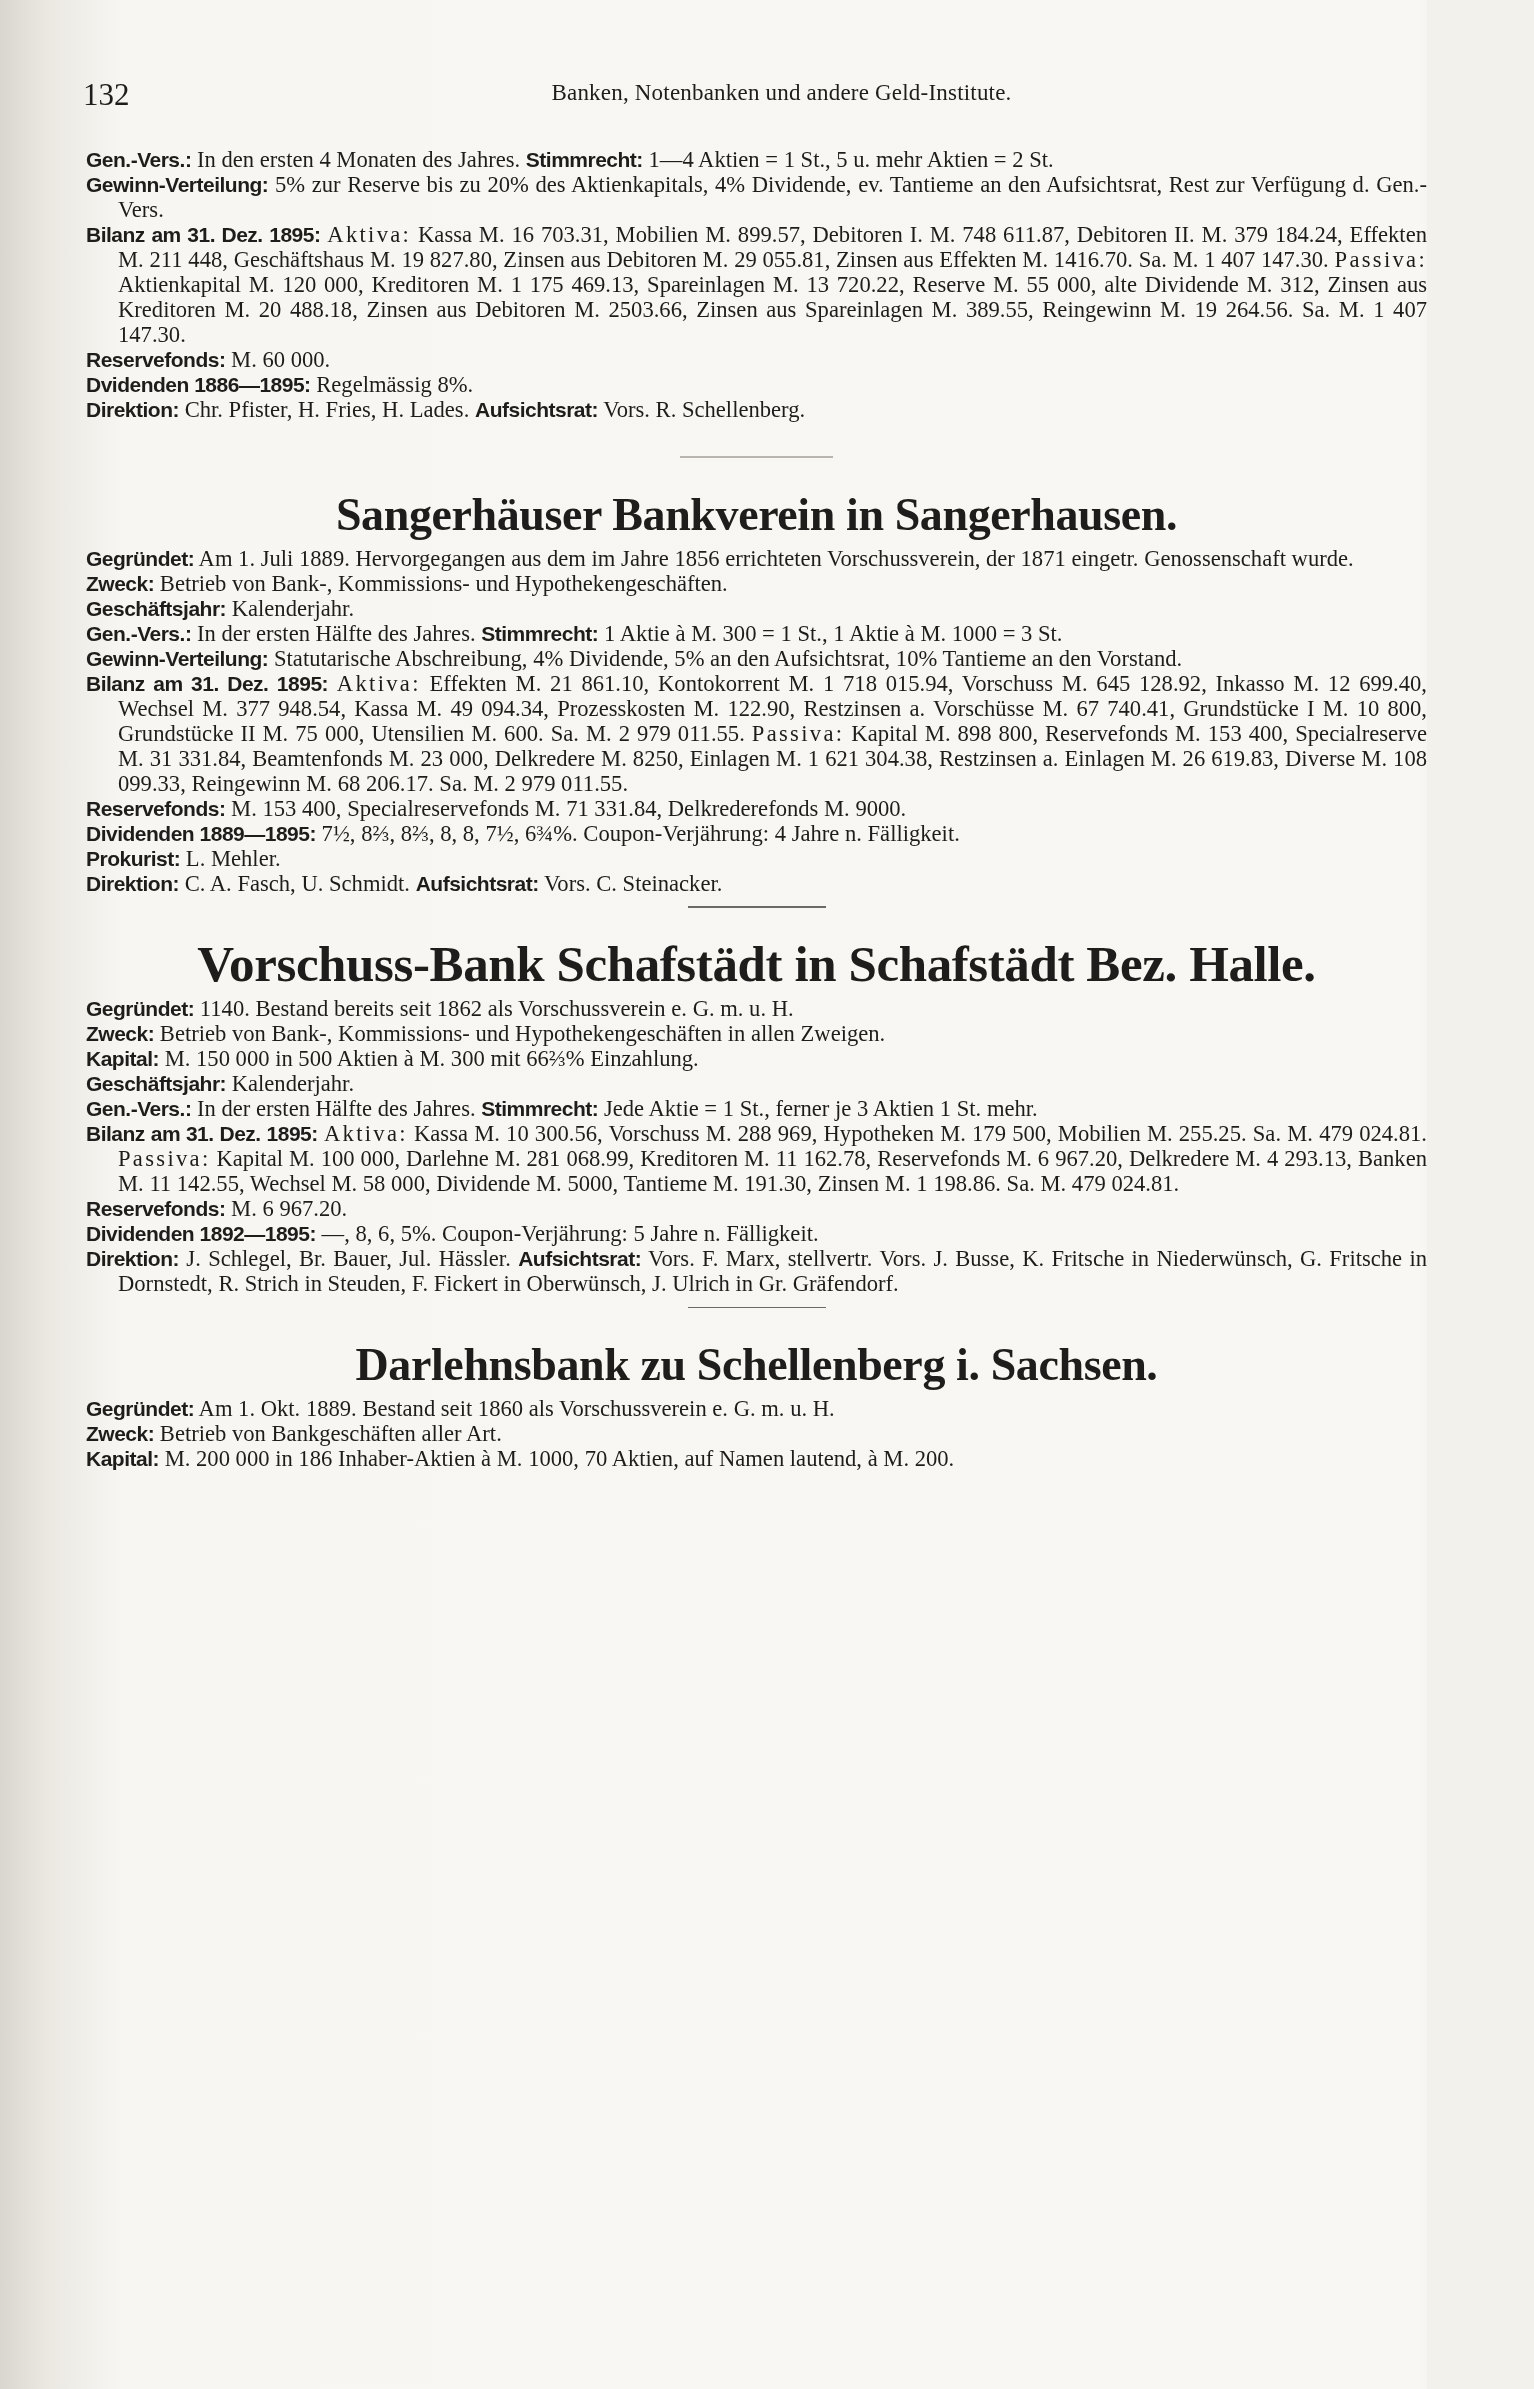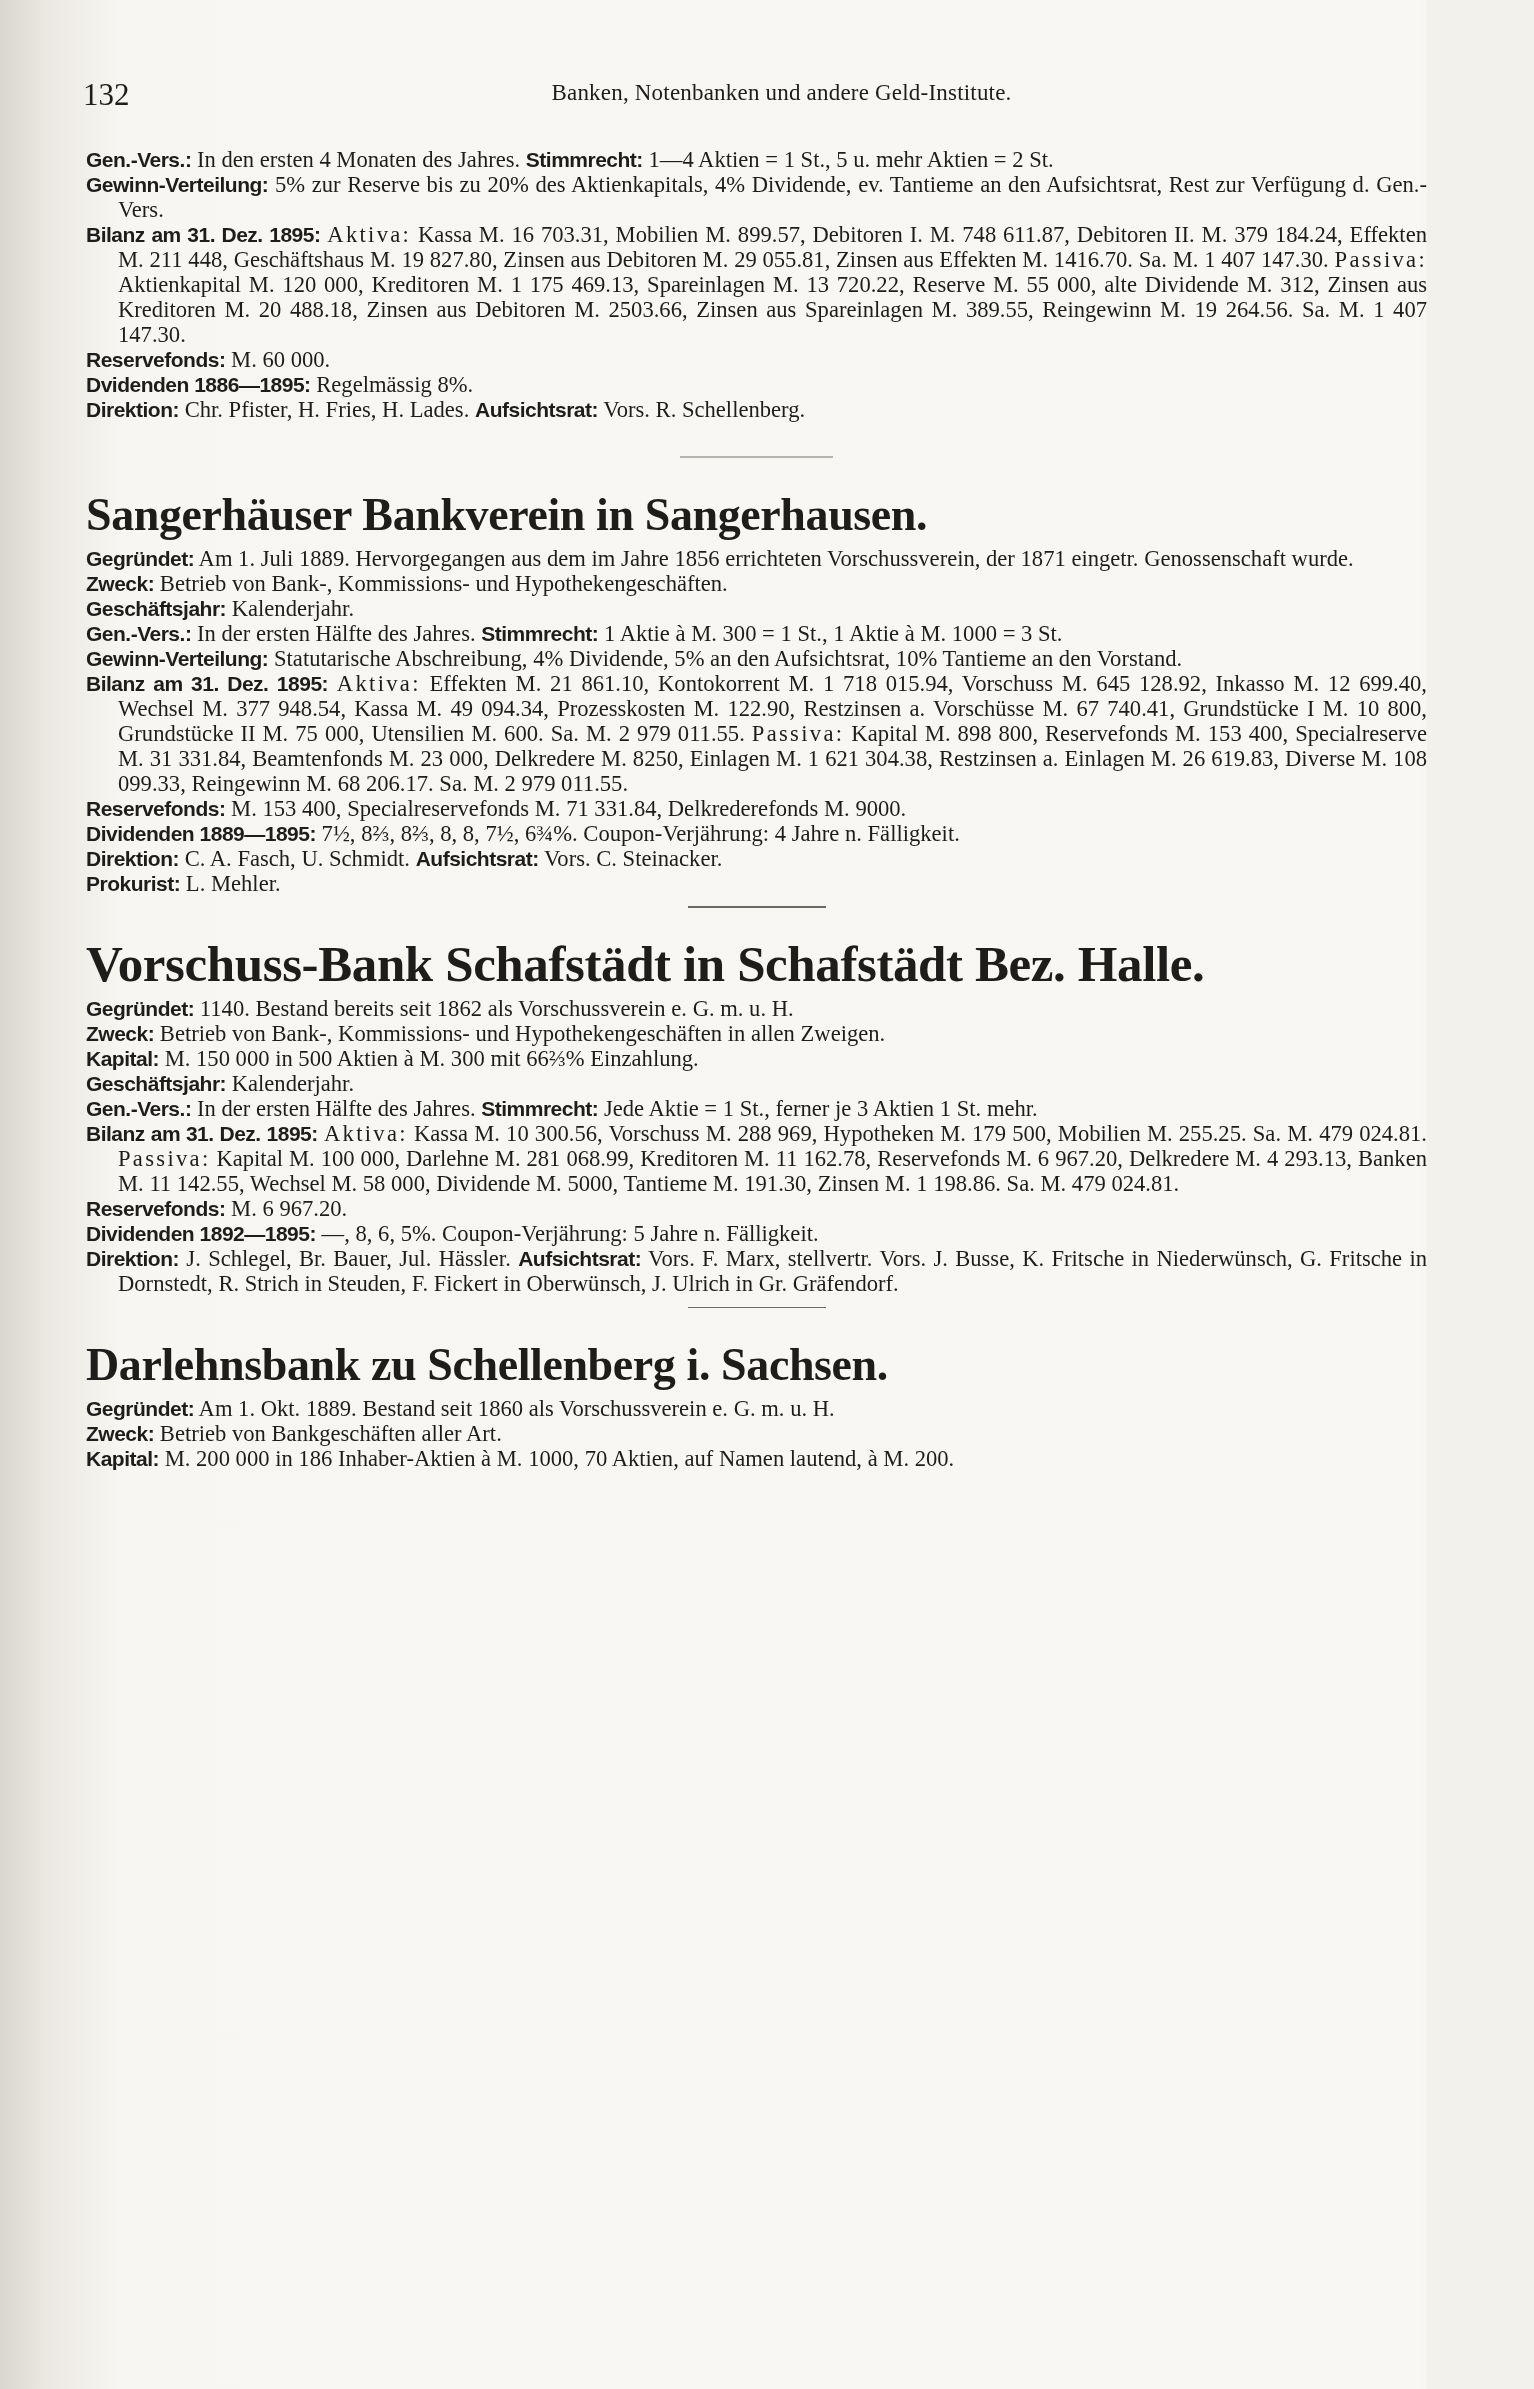--- a/index.html
+++ b/index.html
@@ -29,21 +29,21 @@
   }
   .entry { margin: 0; padding-left: 32px; text-indent: -32px; }
   .entry + .entry { margin-top: 0; }
   .lbl { font-weight: bold; font-family: "Liberation Sans", "DejaVu Sans", sans-serif; font-stretch: condensed; letter-spacing: -0.5px; font-size: 21px; }
   .spaced { letter-spacing: 2.3px; }
   .sep {
     height: 1.5px; width: 153px; margin: 34px auto 31px; background: #b8b5b0;
   }
   .sep.dark { background: #6d6a66; width: 138px; height: 1.5px; margin: 10.7px auto 31px; }
   .section-title {
-    text-align: left; font-size: 46px; line-height: 51px; margin: 17px 0 6.1px;
+    text-align: center; font-size: 46px; line-height: 51px; margin: 17px 0 6.1px;
     font-weight: bold; letter-spacing: -0.4px;
   }
   .section-title.lg { font-size: 51px; }
   .section { margin-top: 0; }
 </style>
 </head>
 <body>
 
 <div class="page">
   <div class="header">
@@ -65,22 +65,22 @@
         <div class="section">
           <h2 class="section-title">Sangerhäuser Bankverein in Sangerhausen.</h2>
           <p class="entry"><span class="lbl">Gegründet:</span> <span>Am 1. Juli 1889. Hervorgegangen aus dem im Jahre 1856 errichteten Vorschussverein, der 1871 eingetr. Genossenschaft wurde.</span></p>
           <p class="entry"><span class="lbl">Zweck:</span> <span>Betrieb von Bank-, Kommissions- und Hypothekengeschäften.</span></p>
           <p class="entry"><span class="lbl">Geschäftsjahr:</span> <span>Kalenderjahr.</span></p>
           <p class="entry"><span class="lbl">Gen.-Vers.:</span> <span>In der ersten Hälfte des Jahres.</span>  <span class="lbl">Stimmrecht:</span> <span>1 Aktie à M. 300 = 1 St., 1 Aktie à M. 1000 = 3 St.</span></p>
           <p class="entry"><span class="lbl">Gewinn-Verteilung:</span> <span>Statutarische Abschreibung, 4% Dividende, 5% an den Aufsichtsrat, 10% Tantieme an den Vorstand.</span></p>
           <p class="entry"><span class="lbl">Bilanz am 31. Dez. 1895:</span> <span class="spaced">Aktiva:</span> <span>Effekten M. 21 861.10, Kontokorrent M. 1 718 015.94, Vorschuss M. 645 128.92, Inkasso M. 12 699.40, Wechsel M. 377 948.54, Kassa M. 49 094.34, Prozesskosten M. 122.90, Restzinsen a. Vorschüsse M. 67 740.41, Grundstücke I M. 10 800, Grundstücke II M. 75 000, Utensilien M. 600. Sa. M. 2 979 011.55.</span> <span class="spaced">Passiva:</span> <span>Kapital M. 898 800, Reservefonds M. 153 400, Specialreserve M. 31 331.84, Beamtenfonds M. 23 000, Delkredere M. 8250, Einlagen M. 1 621 304.38, Restzinsen a. Einlagen M. 26 619.83, Diverse M. 108 099.33, Reingewinn M. 68 206.17. Sa. M. 2 979 011.55.</span></p>
           <p class="entry"><span class="lbl">Reservefonds:</span> <span>M. 153 400, Specialreservefonds M. 71 331.84, Delkrederefonds M. 9000.</span></p>
           <p class="entry"><span class="lbl">Dividenden 1889—1895:</span> <span>7½, 8⅔, 8⅔, 8, 8, 7½, 6¾%. Coupon-Verjährung: 4 Jahre n. Fälligkeit.</span></p>
+          <p class="entry"><span class="lbl">Prokurist:</span> <span>L. Mehler.</span></p>
           <p class="entry"><span class="lbl">Direktion:</span> <span>C. A. Fasch, U. Schmidt.</span>  <span class="lbl">Aufsichtsrat:</span> <span>Vors. C. Steinacker.</span></p>
-          <p class="entry"><span class="lbl">Prokurist:</span> <span>L. Mehler.</span></p>
           <div class="sep dark"></div>
         </div>
         <div class="section">
           <h2 class="section-title lg">Vorschuss-Bank Schafstädt in Schafstädt Bez. Halle.</h2>
           <p class="entry"><span class="lbl">Gegründet:</span> <span>1140. Bestand bereits seit 1862 als Vorschussverein e. G. m. u. H.</span></p>
           <p class="entry"><span class="lbl">Zweck:</span> <span>Betrieb von Bank-, Kommissions- und Hypothekengeschäften in allen Zweigen.</span></p>
           <p class="entry"><span class="lbl">Kapital:</span> <span>M. 150 000 in 500 Aktien à M. 300 mit 66⅔% Einzahlung.</span></p>
           <p class="entry"><span class="lbl">Geschäftsjahr:</span> <span>Kalenderjahr.</span></p>
           <p class="entry"><span class="lbl">Gen.-Vers.:</span> <span>In der ersten Hälfte des Jahres.</span>  <span class="lbl">Stimmrecht:</span> <span>Jede Aktie = 1 St., ferner je 3 Aktien 1 St. mehr.</span></p>
           <p class="entry"><span class="lbl">Bilanz am 31. Dez. 1895:</span> <span class="spaced">Aktiva:</span> <span>Kassa M. 10 300.56, Vorschuss M. 288 969, Hypotheken M. 179 500, Mobilien M. 255.25. Sa. M. 479 024.81.</span> <span class="spaced">Passiva:</span> <span>Kapital M. 100 000, Darlehne M. 281 068.99, Kreditoren M. 11 162.78, Reservefonds M. 6 967.20, Delkredere M. 4 293.13, Banken M. 11 142.55, Wechsel M. 58 000, Dividende M. 5000, Tantieme M. 191.30, Zinsen M. 1 198.86. Sa. M. 479 024.81.</span></p>

